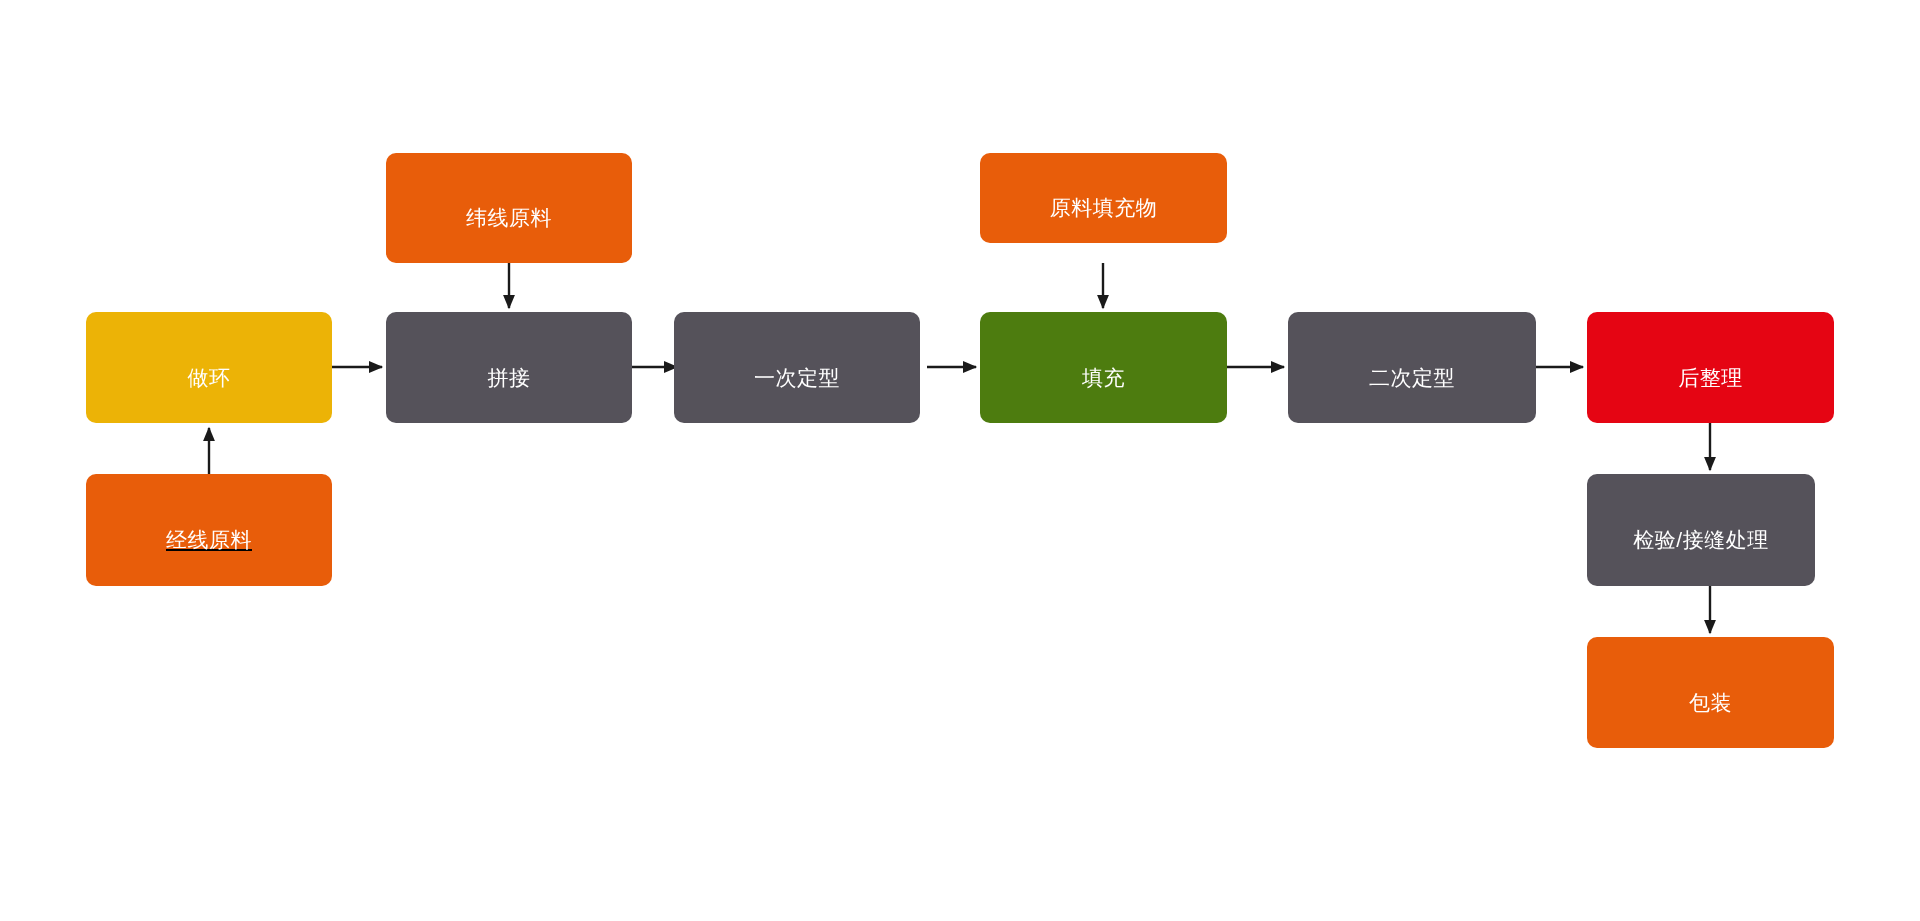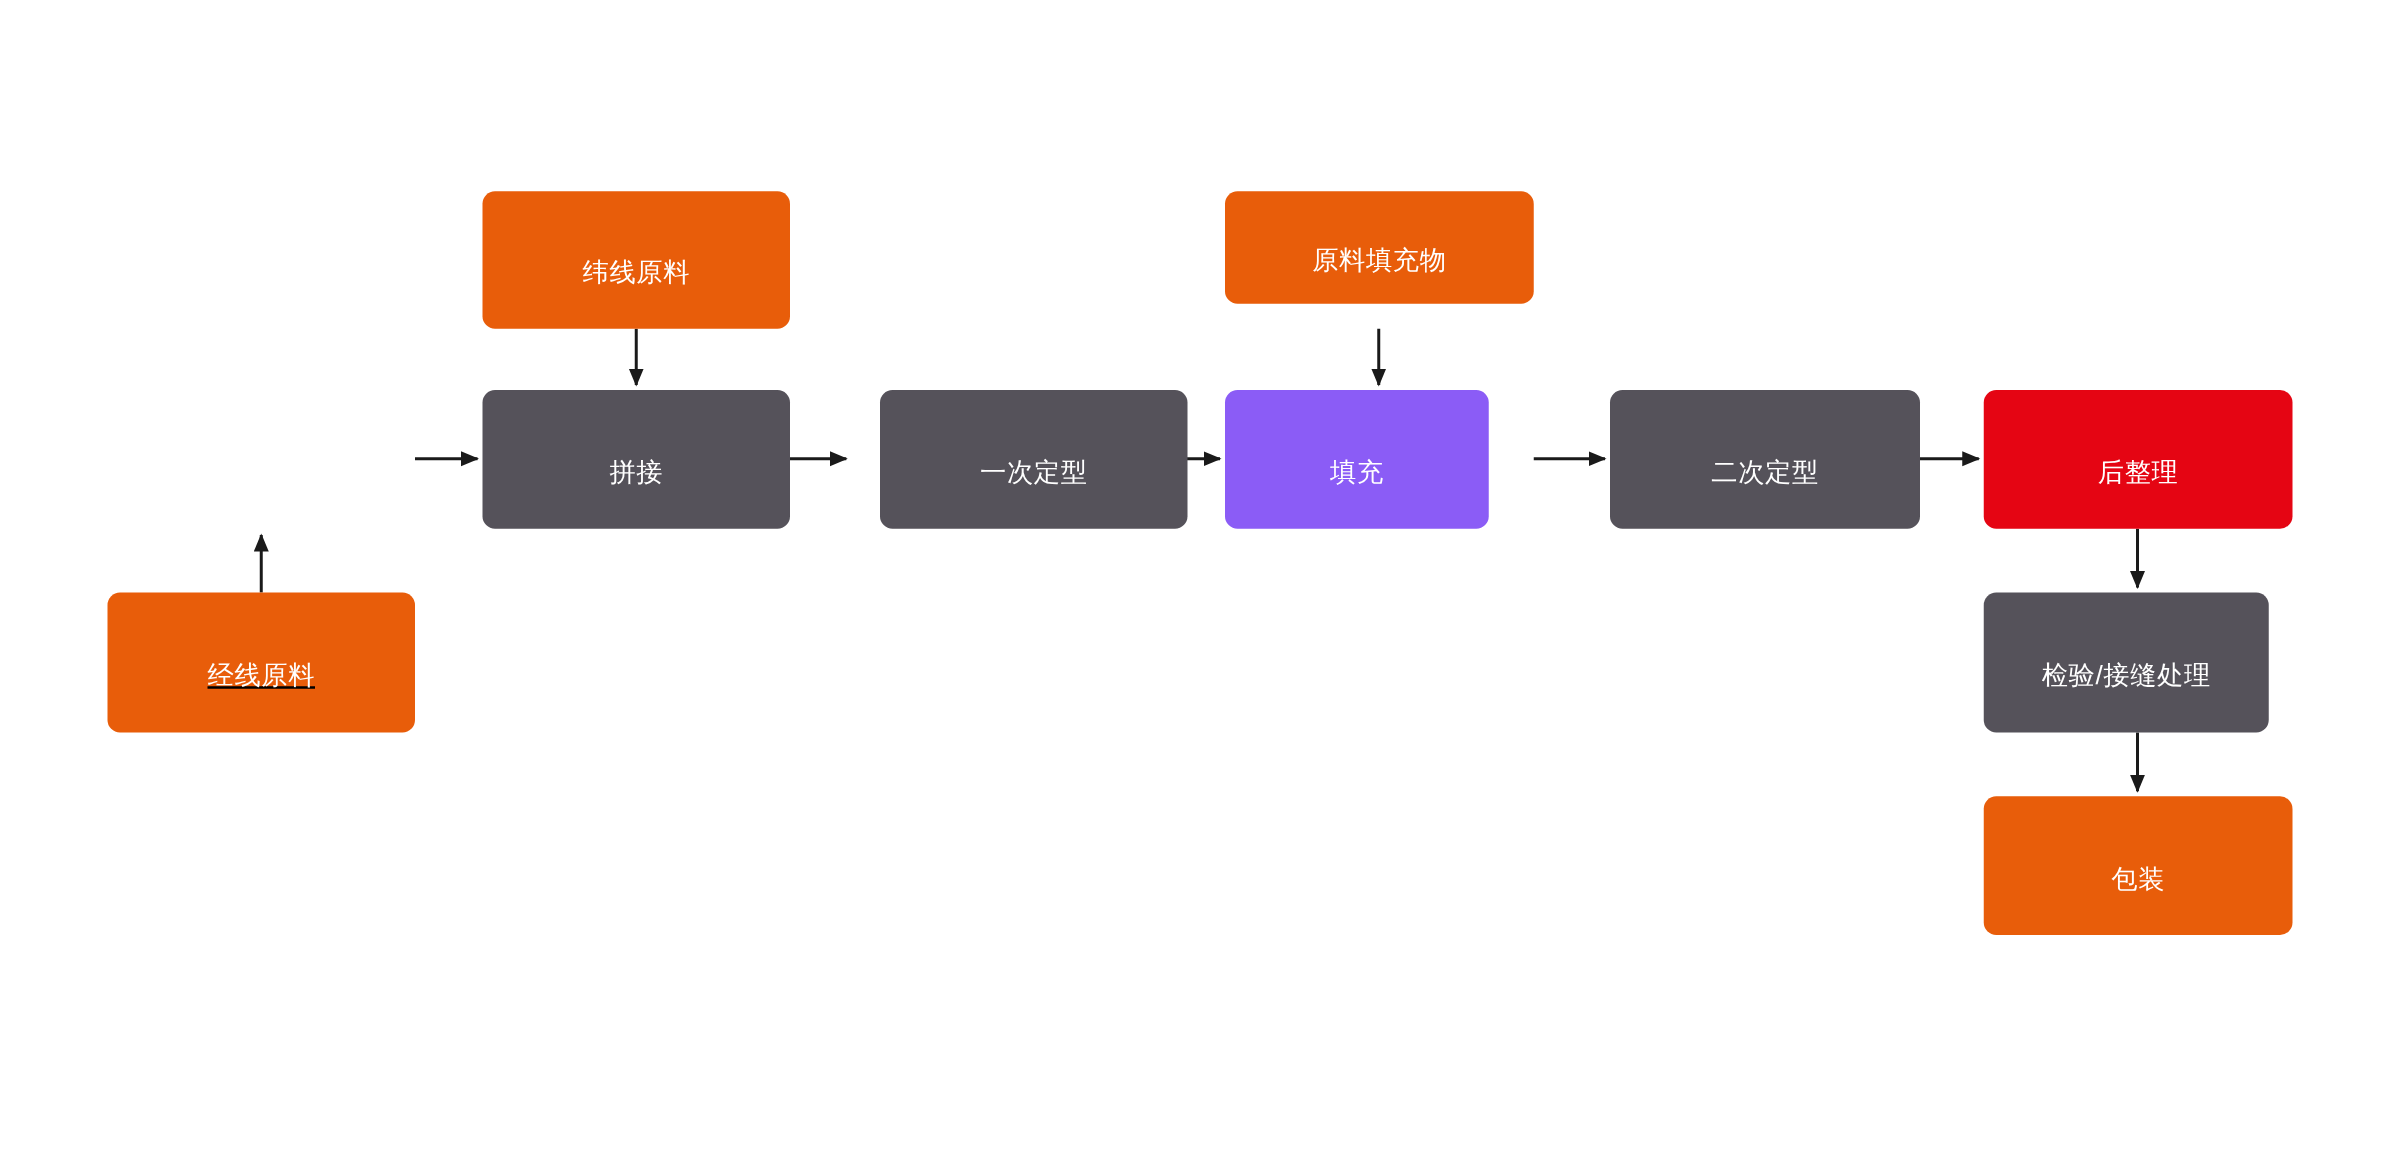--- a/index.html
+++ b/index.html
@@ -71,30 +71,33 @@
   </svg>
 
   <div class="node" style="left: 386px; top: 153px; width: 246px; height: 110px; background-color: rgb(232, 93, 10);">
     <span class="node-label">纬线原料</span>
   </div>
 
   <div class="node" style="left: 980px; top: 153px; width: 247px; height: 90px; background-color: rgb(232, 93, 10);">
     <span class="node-label">原料填充物</span>
   </div>
 
+  <div class="node" style="left: 86px; top: 312px; width: 246px; height: 111px; background-color: rgb(236, 179, 6);">
+    <span class="node-label">做环</span>
+  </div>
 
   <div class="node" style="left: 386px; top: 312px; width: 246px; height: 111px; background-color: rgb(85, 82, 90);">
     <span class="node-label">拼接</span>
   </div>
 
-  <div class="node" style="left: 704px; top: 312px; width: 246px; height: 111px; background-color: rgb(85, 82, 90);">
+  <div class="node" style="left: 674px; top: 312px; width: 246px; height: 111px; background-color: rgb(85, 82, 90);">
     <span class="node-label">一次定型</span>
   </div>
 
-  <div class="node" style="left: 980px; top: 312px; width: 211px; height: 111px; background-color: #8b5cf6;">
+  <div class="node" style="left: 980px; top: 312px; width: 247px; height: 111px; background-color: #4d7c0f;">
     <span class="node-label">填充</span>
   </div>
 
   <div class="node" style="left: 1288px; top: 312px; width: 248px; height: 111px; background-color: rgb(85, 82, 90);">
     <span class="node-label">二次定型</span>
   </div>
 
   <div class="node" style="left: 1587px; top: 312px; width: 247px; height: 111px; background-color: rgb(229, 5, 19);">
     <span class="node-label">后整理</span>
   </div>

